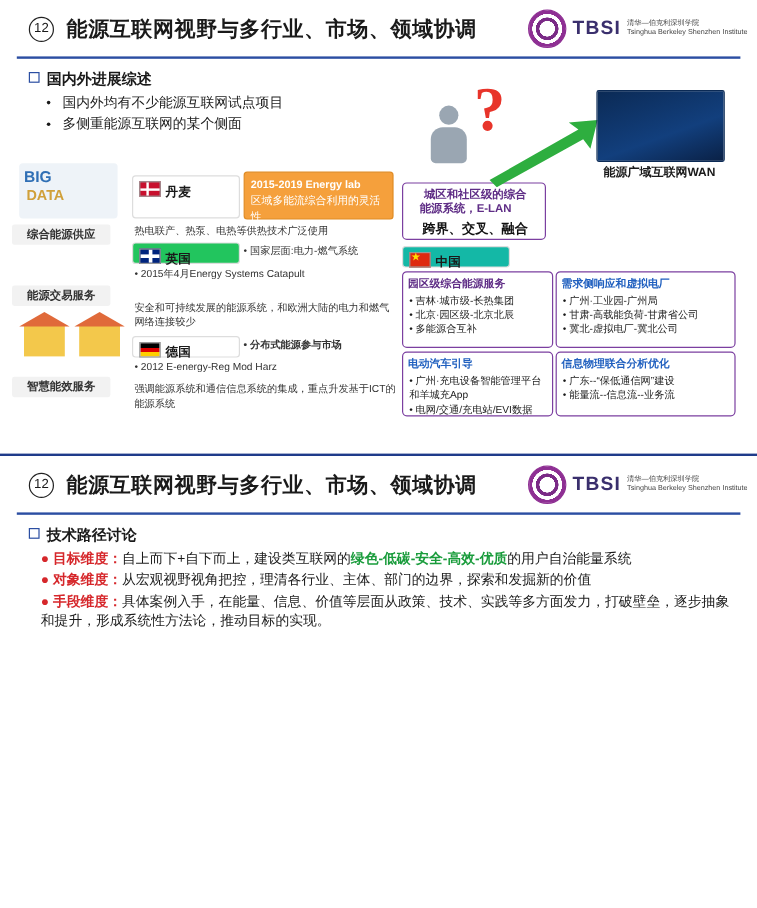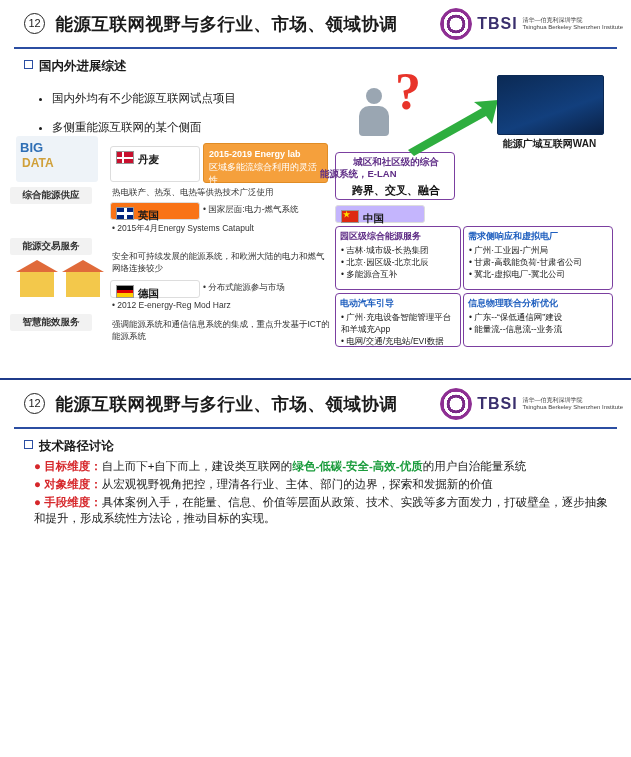--- a/index.html
+++ b/index.html
@@ -13,21 +13,21 @@
   .hdr .title{display:inline-block;font-size:17.5px;font-weight:bold;letter-spacing:.5px;margin-left:6px;vertical-align:3px;}
   .hdr-rule{position:absolute;left:14px;top:47px;width:603px;height:1.6px;background:#2b4ea2;}
   .logo{position:absolute;right:8px;top:8px;display:flex;align-items:center;gap:5px;}
   .logo .seal{width:30px;height:30px;border-radius:50%;background:radial-gradient(circle at 50% 50%,#fff 0 30%,#7a2a86 31% 44%,#fff 45% 58%,#8e2f93 59% 72%,#fff 73%);border:1px solid #8e2f93;}
   .logo .tbsi{font-size:16px;font-weight:bold;color:#3a2f6d;letter-spacing:1px;}
   .logo .cn{font-size:6px;color:#444;line-height:1.25;}
 
   .subhead{position:absolute;font-size:12.5px;font-weight:bold;}
   .subhead .sq{display:inline-block;width:7px;height:7px;border:1.4px solid #2b4ea2;margin-right:6px;vertical-align:1px;}
   .bullets{position:absolute;font-size:11.5px;line-height:17px;}
-  .bullets li{margin:12px 0 1px 0;}
+  .bullets li{margin:0 0 1px 0;}
   ul.dots{margin:0;padding-left:16px;list-style:disc;}
 
   
   .bigdata{position:absolute;left:16px;top:136px;width:82px;height:46px;background:#eef3f8;border-radius:3px;}
   .bd-t1{position:absolute;left:20px;top:140px;font-size:13px;font-weight:bold;color:#2f6fb5;}
   .bd-t2{position:absolute;left:22px;top:156px;font-size:12px;font-weight:bold;color:#d0a03a;}
   .lbl-left{position:absolute;left:10px;width:82px;text-align:center;font-size:9.5px;font-weight:bold;color:#333;background:#f2f2f2;border-radius:2px;padding:2px 0;}
 
   .card{position:absolute;border-radius:3px;font-size:9px;line-height:13px;padding:4px 5px;box-sizing:border-box;}
   .ctry{font-weight:bold;font-size:10.5px;}
@@ -109,51 +109,51 @@
 
   <div class="card" style="left:110px;top:146px;width:90px;height:36px;background:#fff;border:1px solid #ddd;">
     <div class="ctry"><span class="flag fl-dk"></span><span>丹麦</span></div>
   </div>
   <div class="card orange" style="left:203px;top:143px;width:125px;height:40px;">
     <div style="font-weight:bold;">2015-2019 Energy lab</div>
     <div>区域多能流综合利用的灵活性</div>
   </div>
   <div class="note" style="left:112px;top:186px;width:216px;">热电联产、热泵、电热等供热技术广泛使用</div>
 
-  <div class="card" style="left:110px;top:202px;width:90px;height:18px;background:#f97316;border:1px solid #ddd;">
+  <div class="card" style="left:110px;top:202px;width:90px;height:18px;background:#22c55e;border:1px solid #ddd;">
     <div class="ctry"><span class="flag fl-uk"></span><span>英国</span></div>
   </div>
   <div class="note" style="left:203px;top:203px;width:128px;">• <span>国家层面:电力-燃气系统</span></div>
   <div class="note" style="left:112px;top:222px;width:218px;">• <span>2015年4月Energy Systems Catapult</span></div>
   <div class="note" style="left:112px;top:250px;width:216px;">安全和可持续发展的能源系统，和欧洲大陆的电力和燃气网络连接较少</div>
 
   <div class="card" style="left:110px;top:280px;width:90px;height:18px;background:#fff;border:1px solid #ddd;">
     <div class="ctry"><span class="flag fl-de"></span><span>德国</span></div>
   </div>
-  <div class="note" style="left:203px;top:281px;width:130px;font-weight:normal;">• <span>分布式能源参与市场</span></div>
+  <div class="note" style="left:203px;top:281px;width:130px;font-weight:bold;">• <span>分布式能源参与市场</span></div>
   <div class="note" style="left:112px;top:299px;width:216px;">• <span>2012 E-energy-Reg Mod Harz</span></div>
   <div class="note" style="left:112px;top:318px;width:218px;">强调能源系统和通信信息系统的集成，重点升发基于ICT的能源系统</div>
 
   <div class="purple-box" style="left:335px;top:152px;width:118px;height:46px;"></div>
   <div class="purple-t" style="position:absolute;left:340px;top:156px;width:112px;text-align:center;">城区和社区级的综合</div>
-  <div class="purple-t" style="position:absolute;left:320px;top:168px;width:112px;text-align:left;">能源系统，E-LAN</div>
+  <div class="purple-t" style="position:absolute;left:332px;top:168px;width:112px;text-align:center;">能源系统，E-LAN</div>
   <div style="position:absolute;left:340px;top:183px;width:112px;text-align:center;font-size:11px;font-weight:bold;color:#111;">跨界、交叉、融合</div>
 
   <div class="qmark">?</div>
   <div class="person">
       <div class="head"></div>
       <div class="body"></div>
     </div>
   <svg class="arrow-green" viewBox="0 0 96 56">
     <path d="M4 50 L78 8 L70 2 L94 0 L88 24 L82 16 L10 56 Z" fill="#2eae3f"></path>
   </svg>
   <div class="wanimg"></div>
   <div class="wan-lbl">能源广域互联网WAN</div>
 
-  <div class="card" style="left:335px;top:205px;width:90px;height:18px;background:#c4b5fd;border:1px solid #ddd;">
+  <div class="card" style="left:335px;top:205px;width:90px;height:18px;background:#14b8a6;border:1px solid #ddd;">
     <div class="ctry"><span class="flag fl-cn"></span><span>中国</span></div>
   </div>
 
   <div class="purple-box" style="left:335px;top:226px;width:124px;height:62px;">
     <div style="font-size:9px;font-weight:bold;color:#5f2d86;padding:3px 4px 1px;">园区级综合能源服务</div>
     <div class="sm" style="padding:0 5px;line-height:12px;">
       <div>• <span>吉林·城市级-长热集团</span></div>
       <div>• <span>北京·园区级-北京北辰</span></div>
       <div>• <span>多能源合互补</span></div>
     </div>

